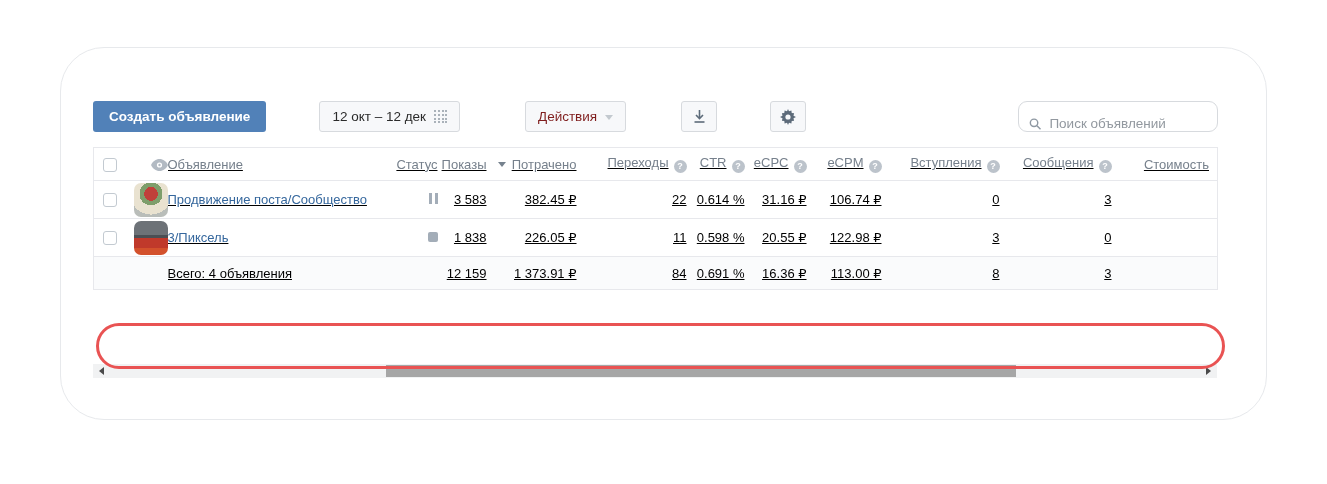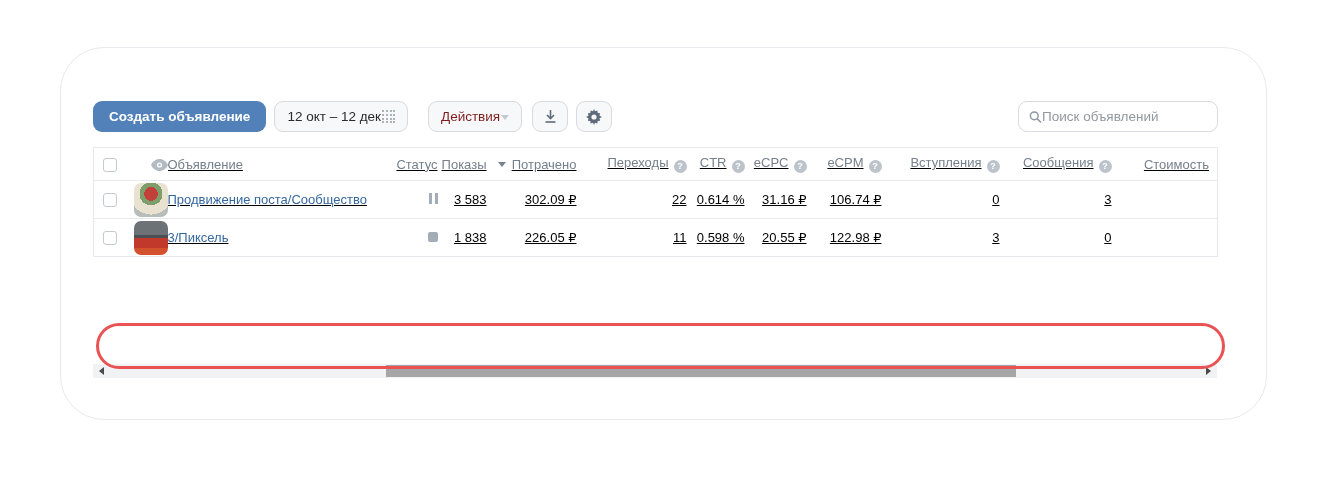--- a/index.html
+++ b/index.html
@@ -3,44 +3,44 @@
 <meta charset="utf-8">
 <style>
   * { margin:0; padding:0; box-sizing:border-box; }
   html,body { width:1327px; height:484px; background:#fff; font-family:"Liberation Sans","DejaVu Sans",sans-serif; overflow:hidden; }
   .card {
     position:absolute; left:60px; top:47px; width:1207px; height:373px;
     background:#fff; border:1px solid #e7e9ec; border-radius:44px;
   }
   
   .toolbar { position:absolute; left:32px; top:53px; right:48px; height:31px; display:flex; align-items:center; }
-  .btn { height:31px; display:inline-flex; align-items:center; font-size:13.5px; cursor:pointer; border-radius:9px; }
+  .btn { height:31px; display:inline-flex; align-items:center; font-size:13.5px; cursor:pointer; border-radius:3px; }
   .btn-primary {
     background:#5181b8; color:#fff; border:none; padding:0 16px; font-weight:bold;
   }
   .btn-light {
-    background:#f7f8fa; color:#2b2b2b; border:1px solid #d7dade; padding:0 12px; gap:1px;
+    background:#f7f8fa; color:#2b2b2b; border:1px solid #d7dade; padding:0 12px; gap:8px;margin-left:45px;
   }
   .btn-light.disabled { color:#7f1d1d; }
   .btn-icon { width:36px; justify-content:center; padding:0; }
   .gap8 { width:8px; } .gap10 { width:10px; }
   .caret { width:0; height:0; border-left:4px solid transparent; border-right:4px solid transparent; border-top:5px solid #99a2ad; margin-top:2px; }
   .caret.pale { border-top-color:#c3c9cf; }
   
   .grid-icon { position:relative; width:13px; height:13px; }
   .grid-icon i {
     position:absolute; left:0; top:0; width:2px; height:2px; background:#aab2ba;
     box-shadow: 4px 0 #aab2ba, 8px 0 #aab2ba, 11px 0 #aab2ba,
                 0 4px #aab2ba, 4px 4px #aab2ba, 8px 4px #aab2ba, 11px 4px #aab2ba,
                 0 8px #aab2ba, 4px 8px #aab2ba, 8px 8px #aab2ba, 11px 8px #aab2ba,
                 0 11px #aab2ba, 4px 11px #aab2ba, 8px 11px #aab2ba, 11px 11px #aab2ba;
   }
   .search {
     margin-left:auto; width:200px; height:31px; border:1px solid #d7dade; border-radius:9px;
-    display:flex; align-items:center; padding:0 10px; background:#fff;
+    display:flex; align-items:flex-end; padding:0 10px; gap:8px; background:#fff;
   }
   .search input {
     border:none; outline:none; font-size:13.5px; width:100%; color:#2b2b2b;
     font-family:"Liberation Sans","DejaVu Sans",sans-serif; background:transparent;
   }
   .search input::placeholder { color:#92989f; }
   
   .table-wrap { position:absolute; left:32px; top:99px; width:1124px;text-decoration:underline; }
   table { width:1124px; border-collapse:collapse; table-layout:fixed; border:1px solid #e7e8ec; font-size:13px; }
   th, td { border-bottom:1px solid #e7e8ec; white-space:nowrap; overflow:hidden; }
@@ -164,21 +164,21 @@
           <th>Стоимость</th>
         </tr>
       </thead>
       <tbody>
         <tr>
           <td class="al cell-check"><span class="checkbox"></span></td>
           <td class="ac"><span class="thumb bouquet-art"></span></td>
           <td class="al"><a href="#" class="adlink">Продвижение поста/Сообщество</a></td>
           <td class="ac"><span class="pause"></span></td>
           <td>3 583</td>
-          <td>302.09 ₽</td>
+          <td>382.45 ₽</td>
           <td>22</td>
           <td>0.614 %</td>
           <td>31.16 ₽</td>
           <td>106.74 ₽</td>
           <td>0</td>
           <td>3</td>
           <td></td>
         </tr>
         <tr>
           <td class="al cell-check"><span class="checkbox"></span></td>
@@ -188,20 +188,35 @@
           <td>1 838</td>
           <td>226.05 ₽</td>
           <td>11</td>
           <td>0.598 %</td>
           <td>20.55 ₽</td>
           <td>122.98 ₽</td>
           <td>3</td>
           <td>0</td>
           <td></td>
         </tr>
+        <tr class="total">
+          <td class="al cell-check"></td>
+          <td class="ac"></td>
+          <td class="al">Всего: 4 объявления</td>
+          <td class="ac"></td>
+          <td>12 159</td>
+          <td>1 373.91 ₽</td>
+          <td>84</td>
+          <td>0.691 %</td>
+          <td>16.36 ₽</td>
+          <td>113.00 ₽</td>
+          <td>8</td>
+          <td>3</td>
+          <td></td>
+        </tr>
       </tbody>
     </table>
   </div>
 
   <div class="hscroll">
     <span class="scroll-arrow left"></span>
     <span class="hthumb"></span>
     <span class="scroll-arrow right"></span>
   </div>
 

